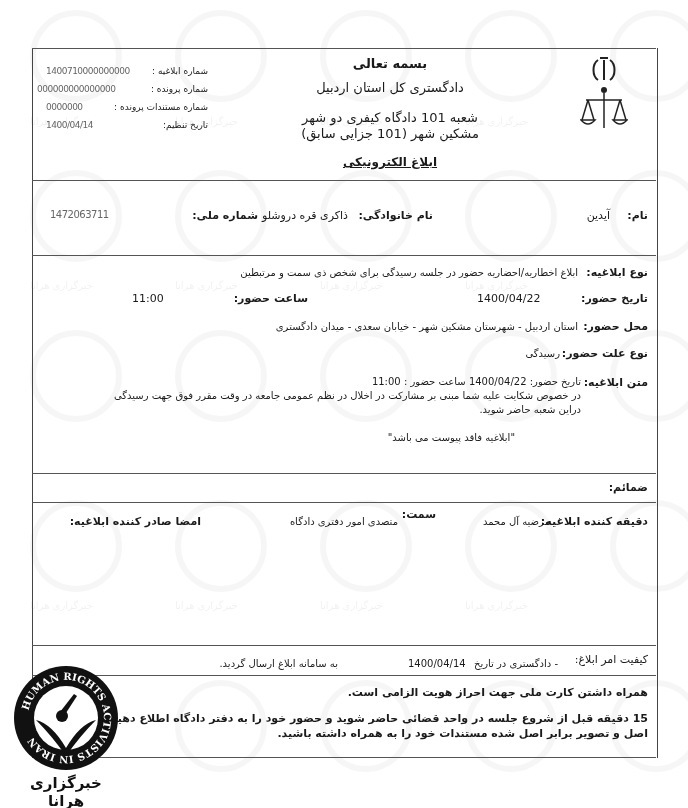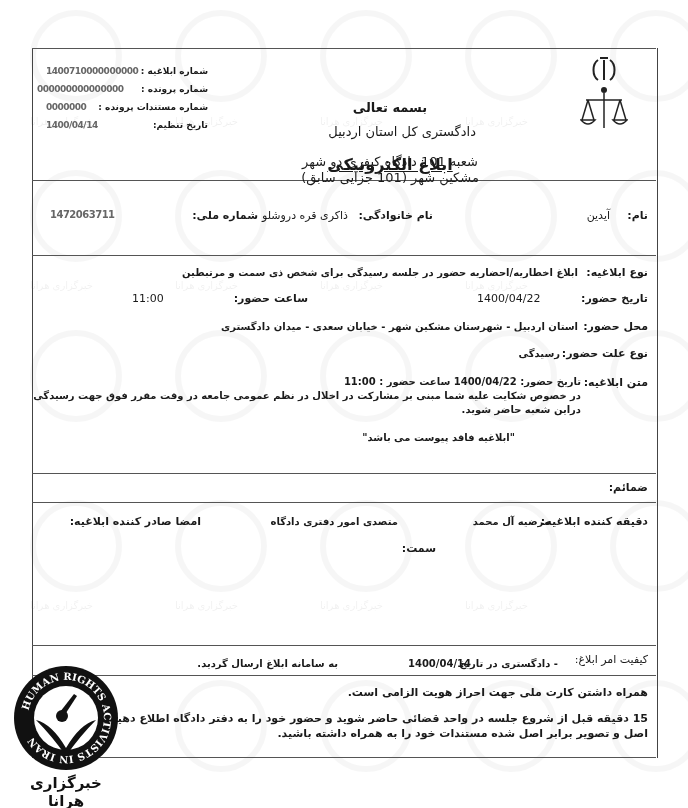--- a/index.html
+++ b/index.html
@@ -21,25 +21,25 @@
   }
   .sheet {
     position: absolute; left: 32px; top: 48px; width: 624px; height: 710px;
     border-left: 1.5px solid #444; border-right: 1.5px solid #444;
     z-index: 1;
   }
   .hline { position: absolute; left: 32px; width: 624px; height: 0; border-top: 1.5px solid #555; z-index: 1; }
   .rtl { direction: rtl; unicode-bidi: plaintext; }
   .abs { position: absolute; z-index: 2; white-space: nowrap; }
   .b { font-weight: bold; }
-  .s9 { font-size: 9px; font-weight: bold; }
-  .s10 { font-size: 10px; font-weight: bold; }
+  .s9 { font-size: 9px; }
+  .s10 { font-size: 10px; }
   .s11 { font-size: 11px; }
-  .s12 { font-size: 16px; }
-  .s13 { font-size: 13px; margin-top: 44px; }
+  .s12 { font-size: 12px; }
+  .s13 { font-size: 13px; }
   .blur { color: #666; letter-spacing: -0.5px; filter: blur(0.6px); }
   .emblem { position: absolute; left: 580px; top: 56px; width: 48px; height: 78px; z-index: 2; }
   .hra-logo { position: absolute; left: 12px; top: 664px; width: 108px; height: 108px; z-index: 3; }
   .hra-caption { position: absolute; left: 12px; top: 774px; width: 108px; text-align: center;
     font-size: 15px; font-weight: bold; color: #111; direction: rtl; z-index: 3; }
   .underline { text-decoration: underline; }
 </style>
 </head>
 <body>
 
@@ -106,21 +106,21 @@
     <line x1="8" y1="44" x2="2" y2="64"></line>
     <line x1="8" y1="44" x2="14" y2="64"></line>
     <path d="M1 64 Q8 72 15 64 Z"></path>
     <line x1="40" y1="44" x2="34" y2="64"></line>
     <line x1="40" y1="44" x2="46" y2="64"></line>
     <path d="M33 64 Q40 72 47 64 Z"></path>
   </g>
 </svg>
 
 <div class="abs rtl b s13" style="left:330px;top:56px;width:120px;text-align:center">بسمه تعالی</div>
-<div class="abs rtl s13" style="left:276px;top:80px;width:200px;">دادگستری کل استان اردبیل</div>
+<div class="abs rtl s13" style="left:290px;top:80px;width:200px;text-align:center">دادگستری کل استان اردبیل</div>
 <div class="abs rtl s13" style="left:290px;top:110px;width:200px;text-align:center">شعبه 101 دادگاه کیفری دو شهر</div>
 <div class="abs rtl s13" style="left:290px;top:126px;width:200px;text-align:center">مشکین شهر (101 جزایی سابق)</div>
 <div class="abs rtl b s12 underline" style="left:300px;top:155px;width:180px;text-align:center">ابلاغ الکترونیکی</div>
 
 <div>
   <span class="abs rtl s9" style="right:480px;top:66px">شماره ابلاغیه :</span>
   <span class="abs s9 blur" style="left:46px;top:66px">1400710000000000</span>
   <span class="abs rtl s9" style="right:480px;top:84px">شماره پرونده :</span>
   <span class="abs s9 blur" style="left:37px;top:84px">000000000000000</span>
   <span class="abs rtl s9" style="right:480px;top:102px">شماره مستندات پرونده :</span>
@@ -153,21 +153,21 @@
 <span class="abs rtl b s11" style="right:40px;top:376px">متن ابلاغیه:</span>
 <div class="abs rtl s10" style="right:107px;top:376px">تاریخ حضور: 1400/04/22 ساعت حضور : 11:00</div>
 <div class="abs rtl s10" style="right:107px;top:390px">در خصوص شکایت علیه شما مبنی بر مشارکت در اخلال در نظم عمومی جامعه در وقت مقرر فوق جهت رسیدگی</div>
 <div class="abs rtl s10" style="right:107px;top:404px">دراین شعبه حاضر شوید.</div>
 <div class="abs rtl s10" style="right:173px;top:432px">"ابلاغیه فاقد پیوست می باشد"</div>
 
 <span class="abs rtl b s11" style="right:40px;top:481px">ضمائم:</span>
 
 <span class="abs rtl b s11" style="right:40px;top:515px">دقیقه کننده ابلاغیه:</span>
 <span class="abs rtl s10" style="right:138px;top:516px">مرضیه آل محمد</span>
-<span class="abs rtl b s11" style="right:252px;top:542px">سمت:</span>
+<span class="abs rtl b s11" style="right:252px;top:508px">سمت:</span>
 <span class="abs rtl s10" style="right:290px;top:516px">متصدی امور دفتری دادگاه</span>
 <span class="abs rtl b s11" style="right:487px;top:515px">امضا صادر کننده ابلاغیه:</span>
 
 <span class="abs rtl s11" style="right:40px;top:653px">کیفیت امر ابلاغ:</span>
 <span class="abs rtl s10" style="right:130px;top:658px">- دادگستری در تاریخ</span>
 <span class="abs s10" style="left:408px;top:658px">1400/04/14</span>
 <span class="abs rtl s10" style="right:350px;top:658px">به سامانه ابلاغ ارسال گردید.</span>
 
 <div class="abs rtl b s11" style="right:40px;top:686px">همراه داشتن کارت ملی جهت احراز هویت الزامی است.</div>
 <div class="abs rtl b s11" style="right:40px;top:712px">15 دقیقه قبل از شروع جلسه در واحد قضائی حاضر شوید و حضور خود را به دفتر دادگاه اطلاع دهید</div>

